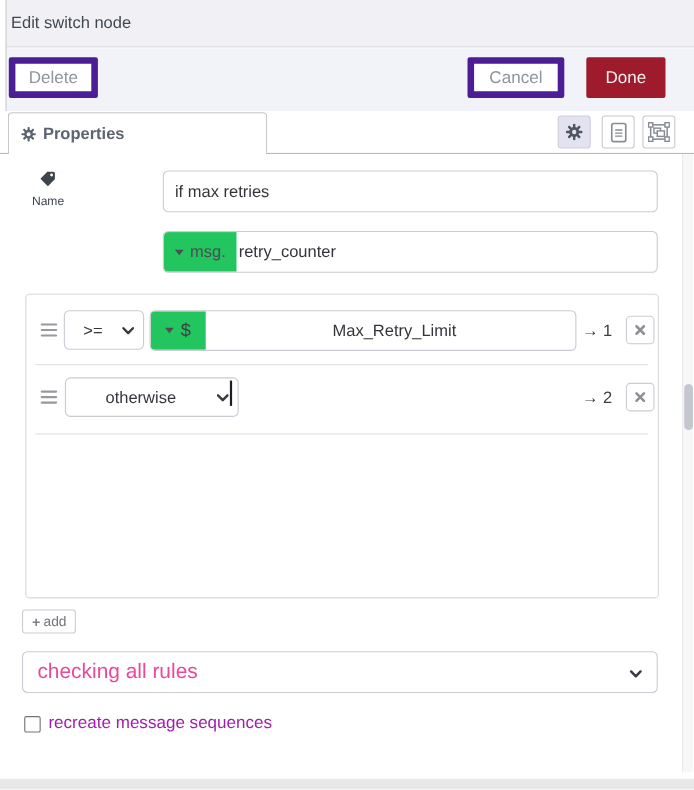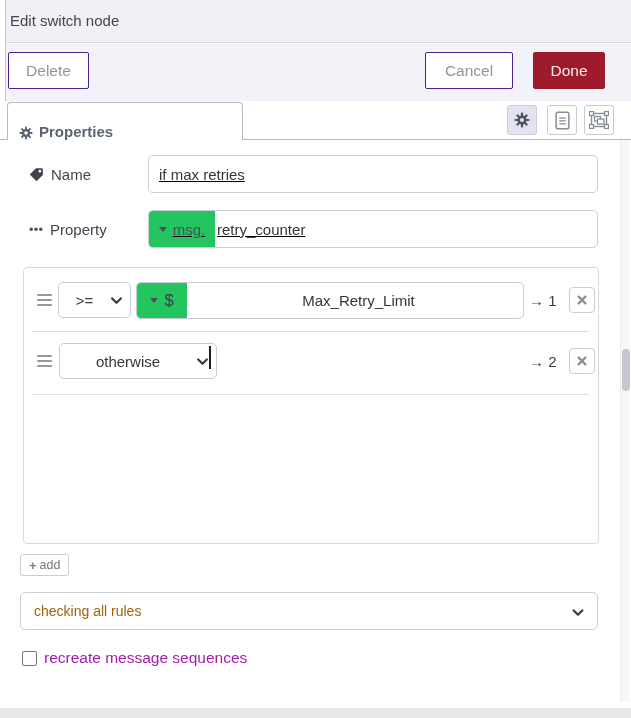--- a/index.html
+++ b/index.html
@@ -8,45 +8,45 @@
 
   
   .titlebar { position:absolute; left:0; top:0; width:631px; height:43px; background:#f1f1f5; border-bottom:1px solid #d9d9df; z-index:1; }
   .titlebar .title { position:absolute; left:10px; top:0; line-height:42px; font-size:15px; font-weight:normal; color:#3f4750; }
 
   
   .tray-edge { position:absolute; left:0; top:0; width:6px; height:101px; background:#fff; border-right:1px solid #c6c6cc; z-index:4; }
 
   
   .buttonrow { position:absolute; left:0; top:44px; width:631px; height:57px; background:#f2f2f9; z-index:1; }
-  .btn { position:absolute; top:8px; height:37px; background:#fff; border:1px solid #4c1d95; border-radius:2px;
+  .btn { position:absolute; top:8px; height:37px; background:#fff; border:6px solid #4c1d95; border-radius:2px;
          font-size:15.5px; color:#8f959d; display:flex; align-items:center; justify-content:center; cursor:pointer; }
   .btn-delete { left:8px; width:81px; }
   .btn-cancel { left:425px; width:88px; }
   .btn-done { left:533px; width:72px; background:#9e1b2d; border-color:#9e1b2d; color:#f8f0f0; font-weight:500; }
 
   
   .tabbar { position:absolute; left:0; top:101px; width:631px; height:39px; background:#fff; z-index:2; }
   .tabbar-line { position:absolute; left:0; top:38px; width:631px; height:1px; background:#b9bac1; }
   .tab { position:absolute; left:7px; top:1px; width:236px; height:38px; background:#fff; border:1px solid #b9bac1; border-bottom:none;
-         border-radius:4px 4px 0 0; display:flex; align-items:flex-end; gap:6px; padding-left:11px; z-index:3; }
+         border-radius:4px 4px 0 0; display:flex; align-items:center; gap:6px; padding-left:11px; z-index:3; }
   .tab-label { font-size:15px; font-weight:600; color:#5b6470; }
   .toolbtn { position:absolute; top:4px; width:30px; height:30px; background:#fff; border:1px solid #c9c9cf; border-radius:3px;
              display:flex; align-items:center; justify-content:center; cursor:pointer; z-index:3; }
   .toolbtn.active { left:507px; background:#e2e2f0; border-color:#cdcde0; }
   .toolbtn.doc { left:547px; }
   .toolbtn.group { left:584px; }
 
   
-  .row-label { position:absolute; left:29px; height:38px; display:flex; align-items:center; gap:7px; font-size:15px; color:#3f4650; }
+  .row-label { position:absolute; left:29px; height:38px; display:flex; align-items:center; gap:7px; font-size:11px; color:#3f4650;flex-direction:column; }
   .row-label.name { top:155px; }
   .row-label.property { top:210px; }
 
   .textfield { position:absolute; left:148px; width:450px; height:38px; border:1px solid #c9cbd6; border-radius:5px;
-               background:#fff; display:flex; align-items:stretch; overflow:hidden;text-decoration:underline; }
+               background:#fff; display:flex; align-items:stretch; overflow:hidden; }
   .textfield.name { top:155px; }
   .textfield.property { top:210px; }
   .field-input { border:none; outline:none; flex:1; font-family:"Liberation Sans", sans-serif; font-size:15px; color:#33353a; padding-left:10px; background:transparent; }
   .type-prefix { background:#22c55e; display:flex; align-items:center; justify-content:center; gap:6px; cursor:pointer; }
   .type-prefix.msg { width:66px; }
   .type-prefix.expr { width:50px; }
   .caret-down { width:0; height:0; border-left:4.5px solid transparent; border-right:4.5px solid transparent; border-top:5.5px solid #4c4c55; }
   .prefix-label { font-size:15px; color:#4c4c55; }
   .prefix-dollar { font-size:16.5px; color:#3c3f45; font-weight:500; }
 
@@ -76,21 +76,21 @@
   .text-caret { position:absolute; left:0; top:3px; width:2px; height:23px; background:#1d1d22; }
 
   
   .addbtn { position:absolute; left:20px; top:554px; height:22px; padding:0 8px; background:#fff; border:1px solid #ccccd2; border-radius:3px;
             display:flex; align-items:center; gap:3px; cursor:pointer; }
   .addbtn .plus { font-size:13px; font-weight:bold; color:#808089; }
   .addbtn .addlbl { font-size:12.5px; color:#73737b; }
 
   .mode-select { position:absolute; left:20px; top:592px; width:578px; height:38px; border:1px solid #c9cbd6; border-radius:5px; background:#fff;
                  display:flex; align-items:center; padding-left:13px; cursor:pointer; }
-  .mode-select .sel-text { font-size:14px; color:#a16207; }
+  .mode-select .sel-text { font-size:19px; color:#ec4899; }
   .mode-select .chev { position:absolute; right:13px; top:16px; }
 
   .cb { position:absolute; left:22px; top:651px; width:15px; height:15px; appearance:none; -webkit-appearance:none;
         border:1px solid #70737b; border-radius:2px; background:#fff; cursor:pointer; }
   .cb-label { position:absolute; left:44px; top:649px; font-size:15.5px; color:#a21caf; }
 
   
   .scrollbar { position:absolute; left:620px; top:140px; width:10px; height:562px; background:#f7f7f9; border-left:1px solid #ebebee; }
   .scroll-thumb { position:absolute; left:1px; top:209px; width:8px; height:42px; background:#c5c7ce; border-radius:4px; }
   .bottomstrip { position:absolute; left:0; top:708px; width:631px; height:10px; background:#e8e8ea; }
@@ -174,30 +174,20 @@
         <path d="M0.8 8 L7.5 1.2 H13.3 A1.5 1.5 0 0 1 14.8 2.7 V8.5 L8 15.2 Z" fill="#3f434b"></path>
         <circle cx="11.6" cy="4.4" r="1.4" fill="#fff"></circle>
       </svg>
     </span>
     <span>Name</span>
   </div>
   <div class="textfield name">
     <input class="field-input" type="text" value="if max retries" style="">
   </div>
 
-  <div class="row-label property">
-    <span>
-      <svg width="14" height="5" viewBox="0 0 14 5">
-        <circle cx="2.2" cy="2.3" r="1.7" fill="#4a4e57"></circle>
-        <circle cx="7" cy="2.3" r="1.7" fill="#4a4e57"></circle>
-        <circle cx="11.8" cy="2.3" r="1.7" fill="#4a4e57"></circle>
-      </svg>
-    </span>
-    <span>Property</span>
-  </div>
   <div class="textfield property">
     <div class="type-prefix msg">
       <span class="caret-down"></span>
       <span class="prefix-label">msg.</span>
     </div>
     <input class="field-input" type="text" style="padding-left: 2px;" value="retry_counter">
   </div>
 
   <div class="rulesbox">
 

